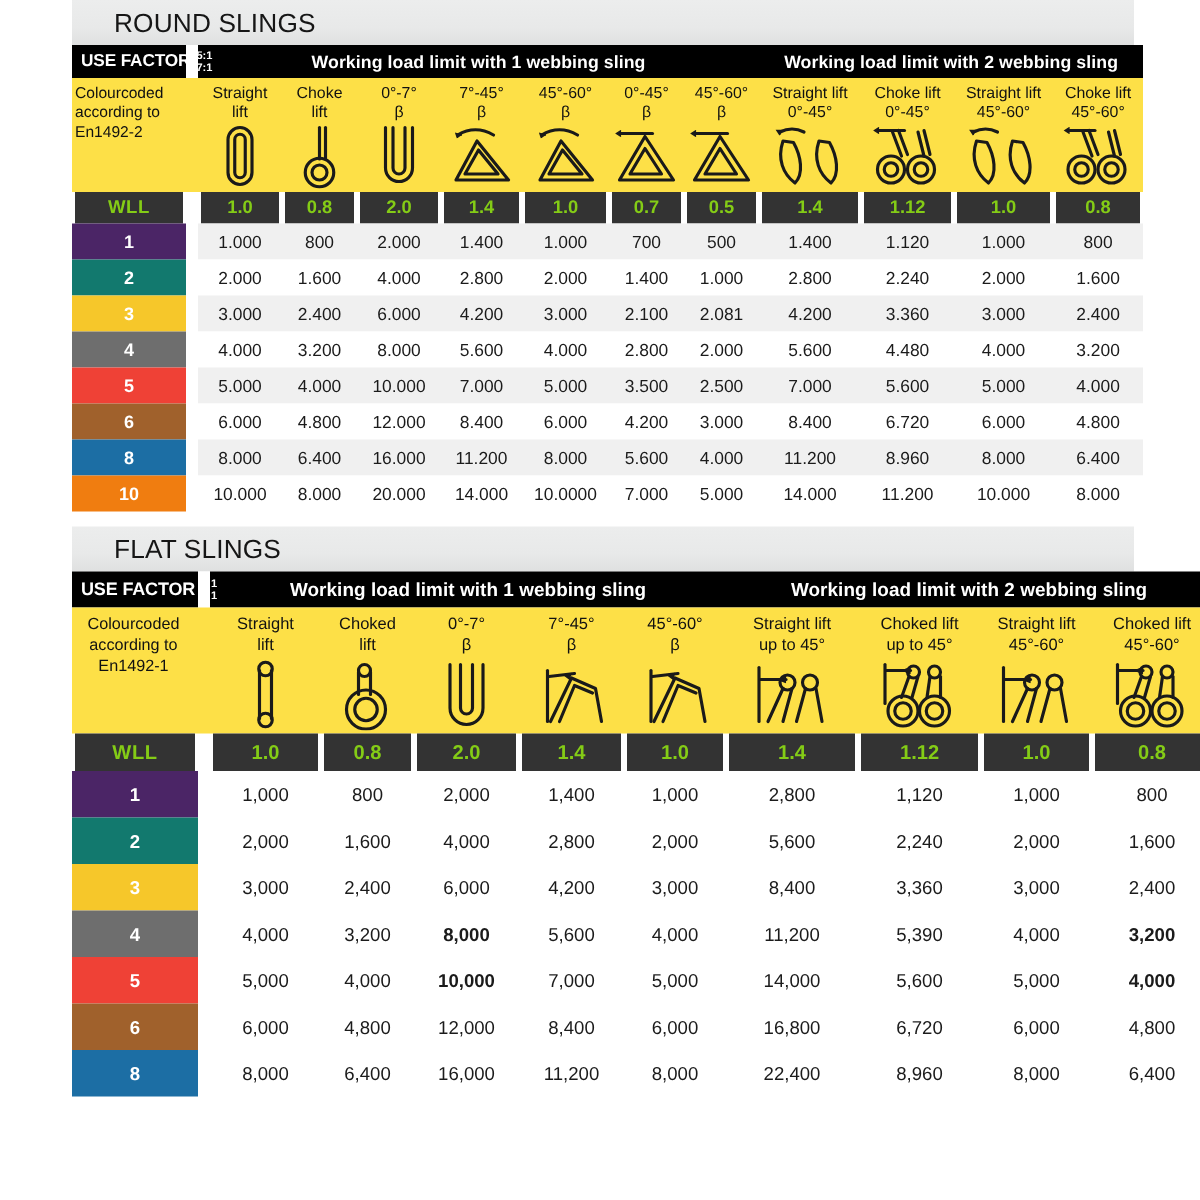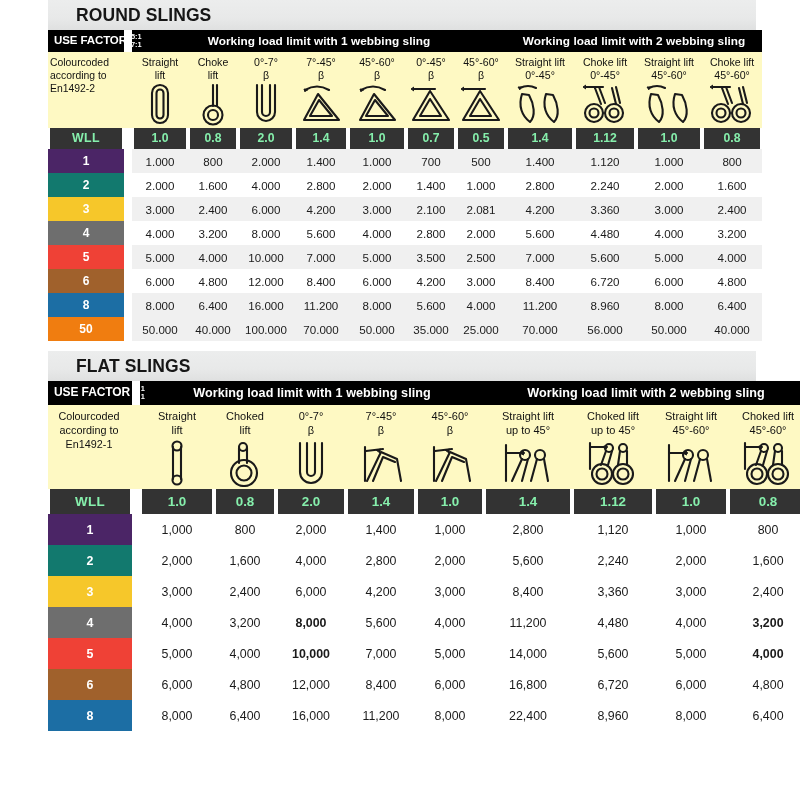--- a/index.html
+++ b/index.html
@@ -14,21 +14,21 @@
 
   
   .section-title {
     height: 30px;
     background: linear-gradient(to bottom, #eceded 0%, #e8e9e9 60%, #dfe0e0 100%);
     display: flex; align-items: center;
     padding-left: 28px;
   }
   .section-title span {
     font-size: 17.5px;
-    font-weight: 700;
+    font-weight: 400;
     letter-spacing: .1px;
     color: #161616;
   }
 
   
   .tbl { width: 708px; border-collapse: separate; border-spacing: 0; table-layout: fixed; }
 
   
   .band-usefactor td { padding: 0; height: 22px; vertical-align: middle; margin-left: 24px; }
   .uf-cell {
@@ -44,36 +44,36 @@
     margin-left: 4px; text-align: left;
   }
   .banner {
     background: #000; color: #fff;
     font-size: 11.8px; font-weight: 700; text-align: center;
     letter-spacing: .05px;
   }
   .gapcell { background: #fff; }
 
   
-  .band-head td { background: #fef9c3; vertical-align: top; padding: 0; }
+  .band-head td { background: #fde047; vertical-align: top; padding: 0; }
   .cc-note {
     font-size: 10.4px; line-height: 13.2px; color: #111;
     padding: 4px 4px 0 2px; text-align: left;
   }
   .colcap {
     font-size: 10.6px; line-height: 13.2px; color: #111;
     text-align: center; padding-top: 4px; white-space: nowrap;
   }
   .pict { height: 46px; display: flex; align-items: flex-end; justify-content: center; padding-bottom: 2px; }
   .pict svg { display: block; }
 
   
   .band-factor td { padding: 0 2px; height: 21px; }
   .f-wll, .f-val {
-    background: #333333; color: #86efac;
+    background: #333333; color: #84cc16;
     font-size: 12.2px; font-weight: 700; text-align: center;
     height: 21px; line-height: 21px;
   }
   .f-wll { font-size: 12.4px; letter-spacing: .4px; }
 
   
   .drow td { height: 24px; padding: 0; font-size: 11.6px; color: #1b1b1b; text-align: center; }
   .drow .swatch {
     color: #fff; font-weight: 600; font-size: 12px; text-align: center;
   }
@@ -437,34 +437,34 @@
           <td class="val">16.000</td>
           <td class="val">11.200</td>
           <td class="val">8.000</td>
           <td class="val">5.600</td>
           <td class="val">4.000</td>
           <td class="val">11.200</td>
           <td class="val">8.960</td>
           <td class="val">8.000</td>
           <td class="val">6.400</td>
         </tr>
-        <tr class="drow odd">
-      <td class="swatch" style="background:#f07d10">50</td>
-      <td></td>
-          <td class="val">50.000</td>
-          <td class="val">40.000</td>
-          <td class="val">100.000</td>
-          <td class="val">70.000</td>
-          <td class="val">50.000</td>
-          <td class="val">35.000</td>
-          <td class="val">25.000</td>
-          <td class="val">70.000</td>
-          <td class="val">56.000</td>
-          <td class="val">50.000</td>
-          <td class="val">40.000</td>
+        <tr class="drow even">
+      <td class="swatch" style="background:#f07d10">10</td>
+      <td></td>
+          <td class="val">10.000</td>
+          <td class="val">8.000</td>
+          <td class="val">20.000</td>
+          <td class="val">14.000</td>
+          <td class="val">10.0000</td>
+          <td class="val">7.000</td>
+          <td class="val">5.000</td>
+          <td class="val">14.000</td>
+          <td class="val">11.200</td>
+          <td class="val">10.000</td>
+          <td class="val">8.000</td>
         </tr>
       </tbody>
   </table>
 
   <div class="section-title" style="margin-top:10px;">
     <span>FLAT SLINGS</span>
   </div>
 
   <table class="tbl flat" id="flat-table">
     <colgroup id="flat-cols">
@@ -730,21 +730,21 @@
         </tr>
         <tr class="drow even">
       <td class="swatch" style="background:#6e6e6e">4</td>
       <td></td>
           <td class="val">4,000</td>
           <td class="val">3,200</td>
           <td class="val bold">8,000</td>
           <td class="val">5,600</td>
           <td class="val">4,000</td>
           <td class="val">11,200</td>
-          <td class="val">4,480</td>
+          <td class="val">5,390</td>
           <td class="val">4,000</td>
           <td class="val bold">3,200</td>
         </tr>
         <tr class="drow odd">
       <td class="swatch" style="background:#ef4136">5</td>
       <td></td>
           <td class="val">5,000</td>
           <td class="val">4,000</td>
           <td class="val bold">10,000</td>
           <td class="val">7,000</td>

